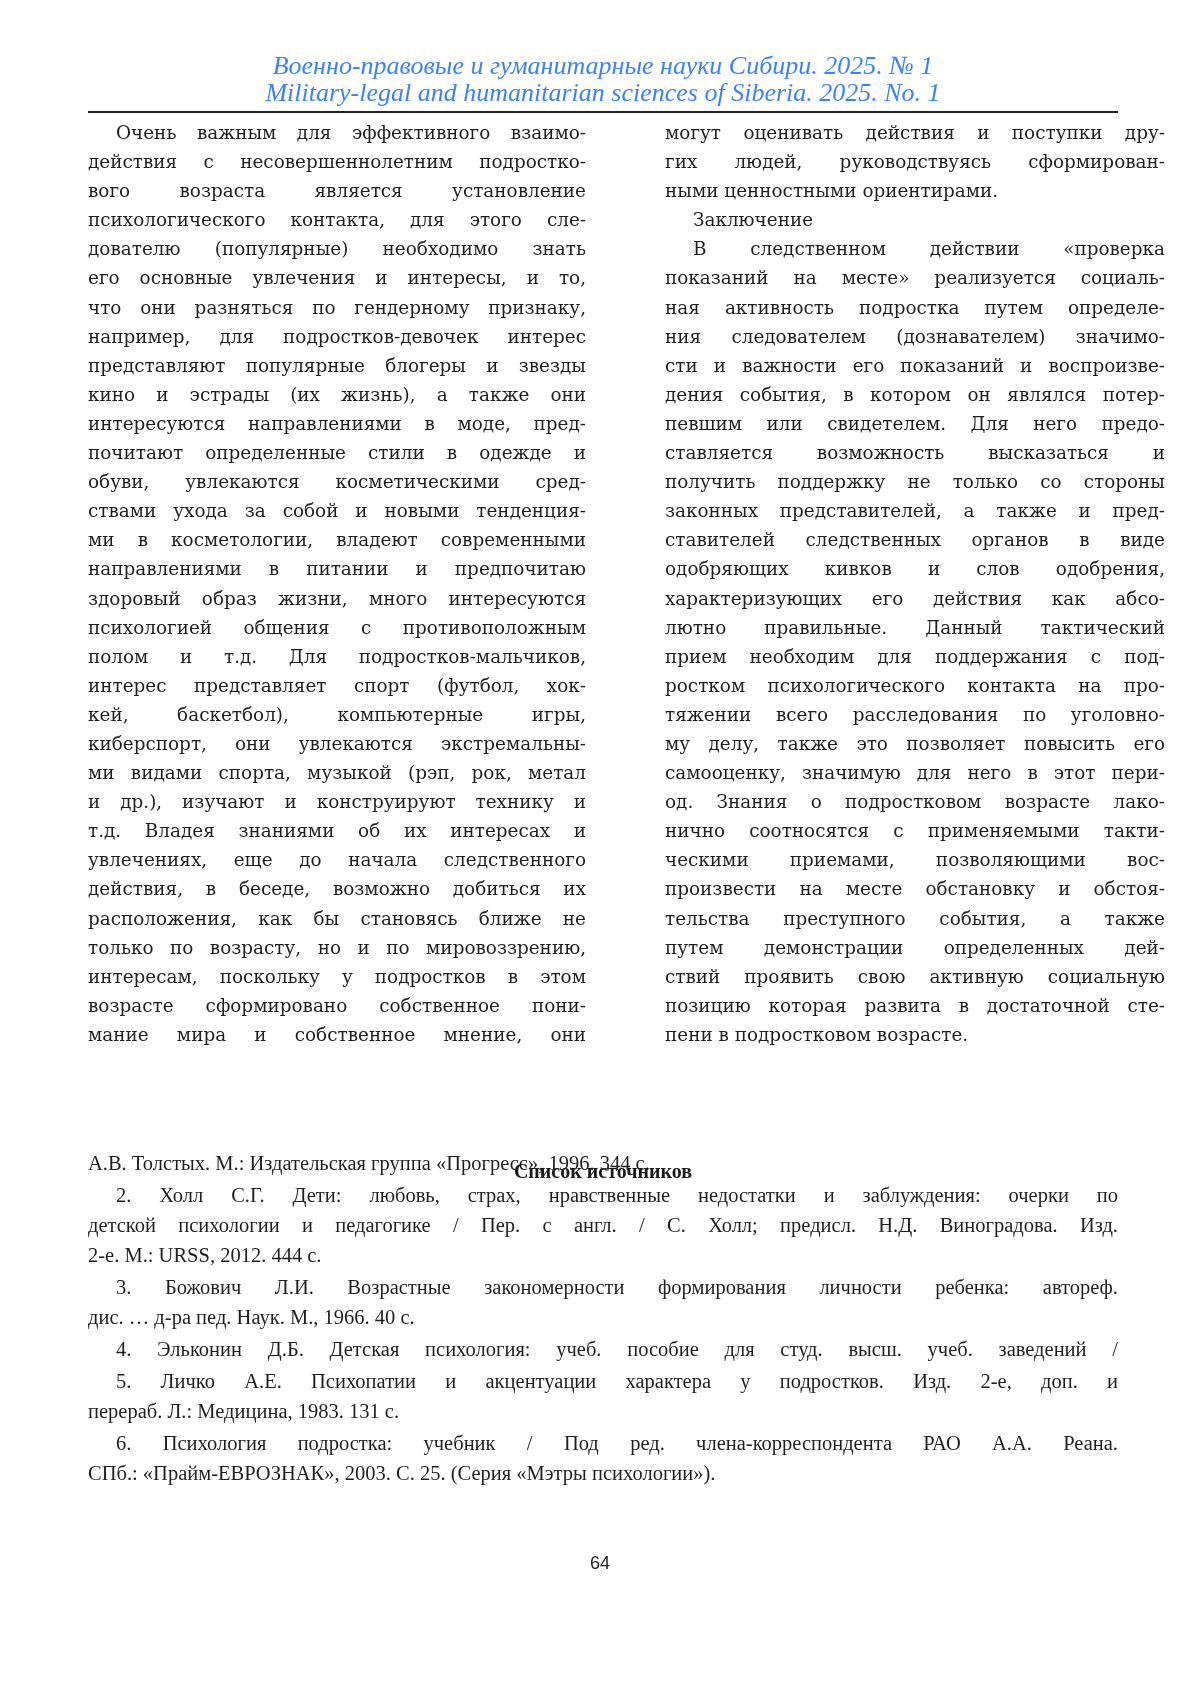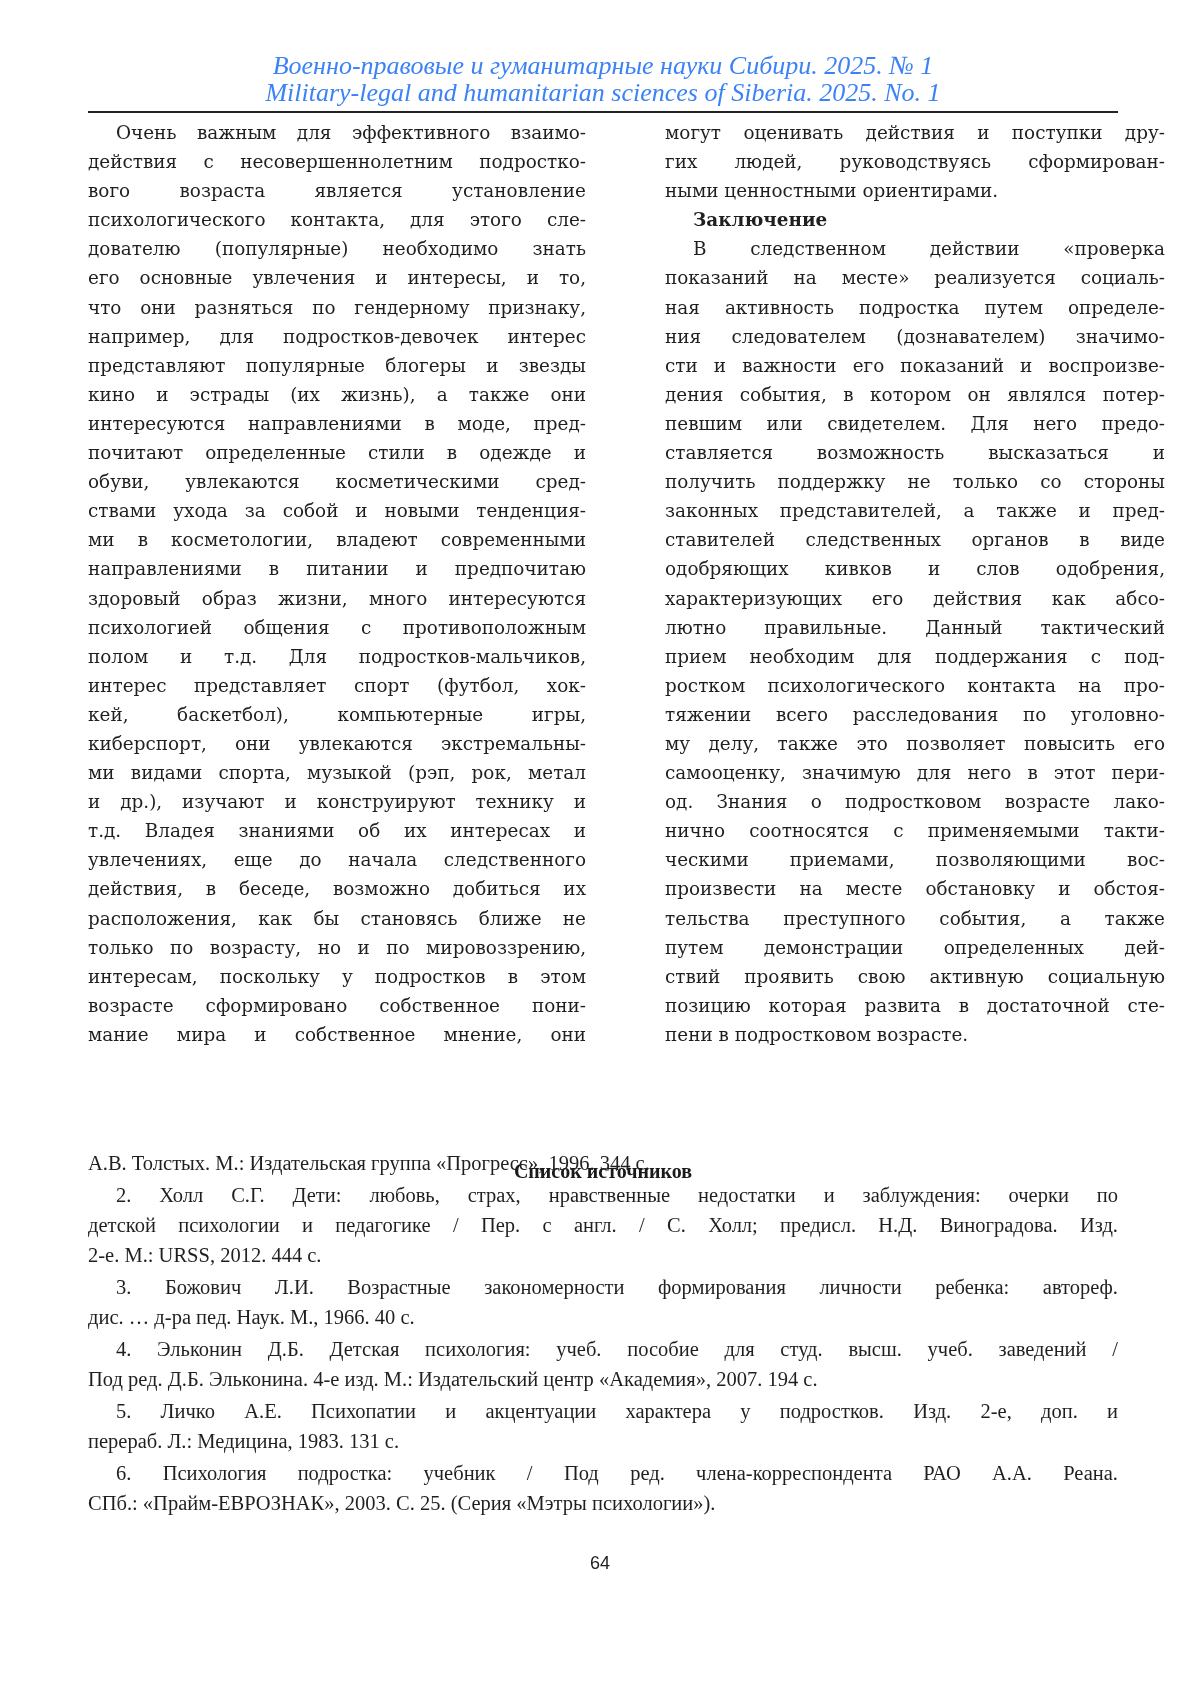--- a/index.html
+++ b/index.html
@@ -12,21 +12,21 @@
 
   .col { position: absolute; top: 118px; width: 498px;
     font-family: "DejaVu Serif", serif; font-size: 18.4px; color: #1f1f1f; }
   .col-left { left: 88px; }
   .col-right { left: 617px; width: 500px; margin-left: 48px; }
 
   .ln { height: 29.1px; line-height: 29.1px; white-space: nowrap; overflow: visible;
     text-align: justify; text-align-last: justify; display: block; }
   .ln.last { text-align-last: left; }
   .ln.indent { padding-left: 28px; }
-  .ln.head { font-weight: bold; text-align-last: left; padding-left: 28px; }
+  .ln.head { font-weight: normal; text-align-last: left; padding-left: 28px; }
 
   .refs-title { position: absolute; top: 1117px; left: 88px; width: 1030px; text-align: center;
     font-family: "Liberation Serif", serif; font-weight: bold; font-size: 20px; line-height: 28px; margin-top: 40px; }
   .refs { position: absolute; top: 1148px; left: 88px; width: 1030px;
     font-family: "Liberation Serif", serif; font-size: 20.5px; color: #1f1f1f; }
   .refs .ln { height: 30px; line-height: 30px; }
   .refs .gap { height: 2px; }
 
   .page-number { position: absolute; top: 1553px; left: 0; width: 1200px; text-align: center;
     font-family: Liberation Sans, sans-serif; font-size: 18px; color: #222; }
@@ -124,21 +124,20 @@
       <span class="ln last">2-е. М.: URSS, 2012. 444 с.</span>
     </div>
     <div class="gap"></div>
     <div>
       <span class="ln indent">3. Божович Л.И. Возрастные закономерности формирования личности ребенка: автореф.</span>
       <span class="ln last">дис. … д-ра пед. Наук. М., 1966. 40 с.</span>
     </div>
     <div class="gap"></div>
     <div>
       <span class="ln indent">4. Эльконин Д.Б. Детская психология: учеб. пособие для студ. высш. учеб. заведений /</span>
-      <span class="ln last">Под ред. Д.Б. Эльконина. 4-е изд. М.: Издательский центр «Академия», 2007. 194 с.</span>
     </div>
     <div class="gap"></div>
     <div>
       <span class="ln indent">5. Личко А.Е. Психопатии и акцентуации характера у подростков. Изд. 2-е, доп. и</span>
       <span class="ln last">перераб. Л.: Медицина, 1983. 131 с.</span>
     </div>
     <div class="gap"></div>
     <div>
       <span class="ln indent">6. Психология подростка: учебник / Под ред. члена-корреспондента РАО А.А. Реана.</span>
       <span class="ln last">СПб.: «Прайм-ЕВРОЗНАК», 2003. С. 25. (Серия «Мэтры психологии»).</span>

